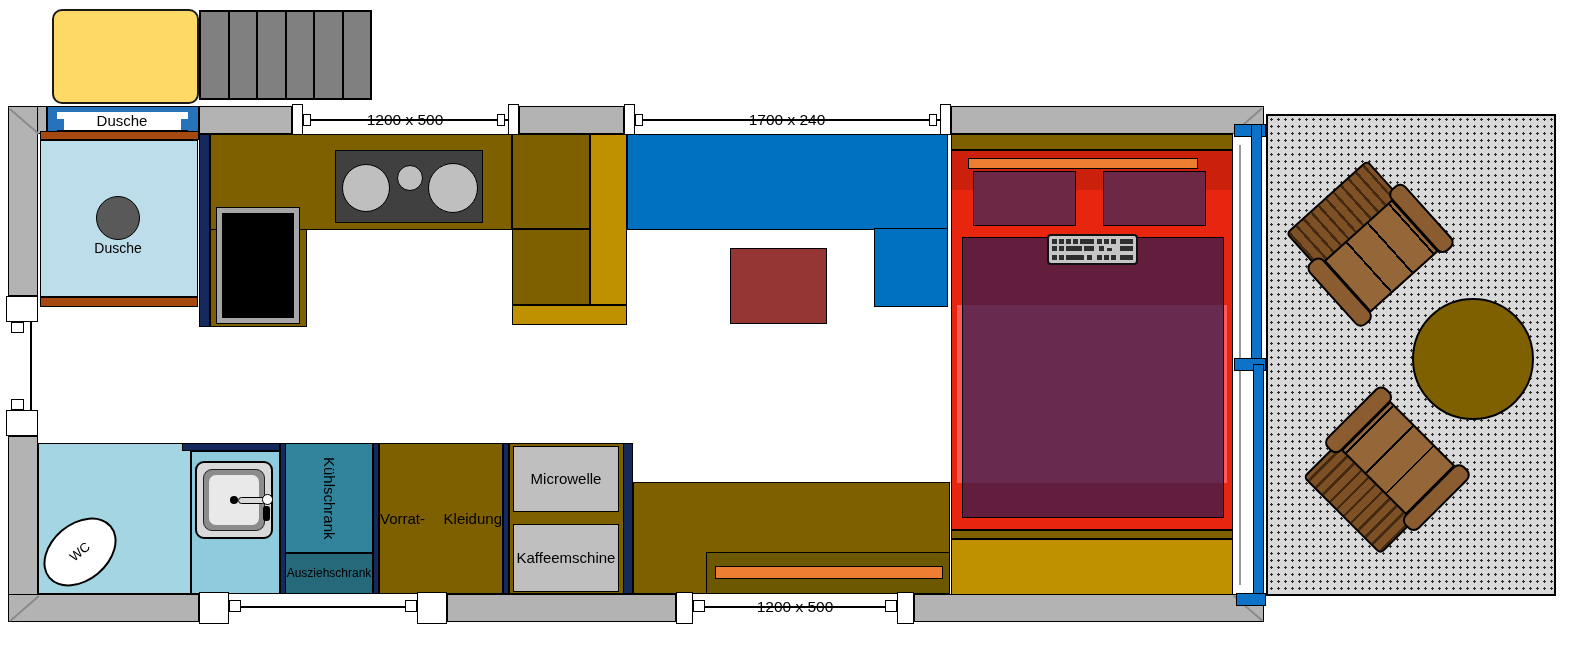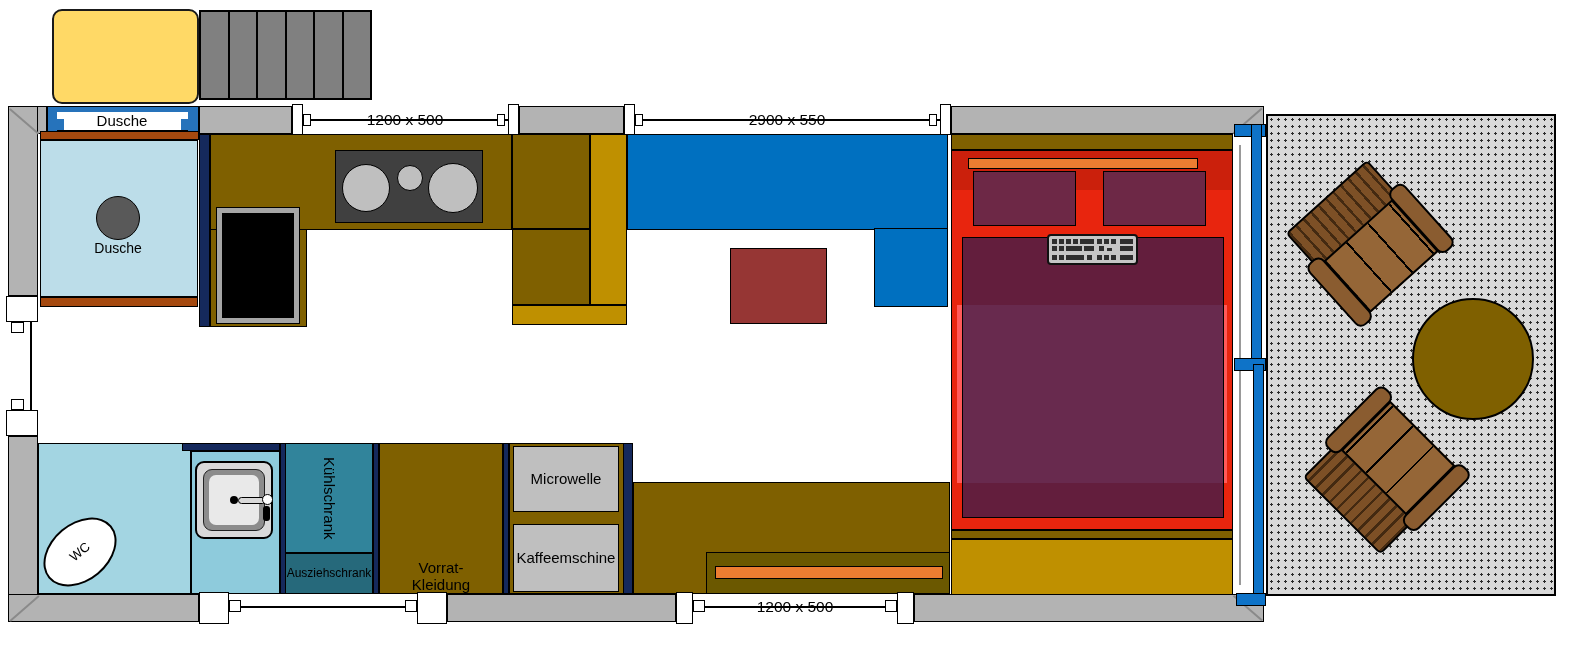--- a/index.html
+++ b/index.html
@@ -128,21 +128,21 @@
     <div class="abs" style="left:66px;top:43px;width:7px;height:15px;background:#000;border-radius:3px;"></div>
   </div>
 
   <div class="abs bt" style="left:285px;top:443px;width:88px;height:110px;background:#31849b;display:flex;align-items:center;justify-content:center;">
     <span class="lbl" style="writing-mode:vertical-rl;font-size:15px;">Kühlschrank</span>
   </div>
   <div class="abs bt" style="left:285px;top:553px;width:88px;height:41px;background:#26697b;display:flex;align-items:center;justify-content:center;">
     <span class="lbl" style="font-size:12px;">Ausziehschrank</span>
   </div>
   <div class="abs navy bt" style="left:373px;top:443px;width:6px;height:151px;"></div>
-  <div class="abs olive bt" style="left:379px;top:443px;width:124px;height:151px;display:flex;flex-direction:column;align-items:center;justify-content:flex-end;">
+  <div class="abs olive bt" style="left:379px;top:443px;width:124px;height:151px;display:flex;flex-direction:row;align-items:center;justify-content:space-between;">
     <span class="lbl">Vorrat-</span>
     <span class="lbl">Kleidung</span>
   </div>
   <div class="abs navy bt" style="left:503px;top:443px;width:6px;height:151px;"></div>
   <div class="abs olive bt" style="left:509px;top:443px;width:124px;height:151px;"></div>
   <div class="abs graybox" style="left:513px;top:524px;width:106px;height:68px;">
     <span class="lbl">Kaffeemschine</span>
   </div>
   <div class="abs graybox" style="left:513px;top:446px;width:106px;height:66px;">
     <span class="lbl">Microwelle</span>
@@ -179,21 +179,21 @@
   <div class="abs post" style="left:508px;top:104px;width:11px;height:31px;"></div>
   <div class="abs tab" style="left:303px;top:114px;width:8px;height:12px;"></div>
   <div class="abs tab" style="left:497px;top:114px;width:8px;height:12px;"></div>
   <div class="abs lbl" style="left:340px;top:111px;width:130px;font-size:15.5px;">1200 x 500</div>
 
   <div class="abs dimline" style="left:635px;top:119px;width:305px;"></div>
   <div class="abs post" style="left:624px;top:104px;width:11px;height:31px;"></div>
   <div class="abs post" style="left:940px;top:104px;width:11px;height:31px;"></div>
   <div class="abs tab" style="left:635px;top:114px;width:8px;height:12px;"></div>
   <div class="abs tab" style="left:929px;top:114px;width:8px;height:12px;"></div>
-  <div class="abs lbl" style="left:722px;top:111px;width:130px;font-size:15.5px;">2900 x 550</div>
+  <div class="abs lbl" style="left:722px;top:111px;width:130px;font-size:15.5px;">1700 x 240</div>
 
   <div class="abs vdimline" style="left:30px;top:322px;height:88px;"></div>
   <div class="abs post" style="left:6px;top:296px;width:32px;height:26px;"></div>
   <div class="abs post" style="left:6px;top:410px;width:32px;height:26px;"></div>
   <div class="abs tab" style="left:11px;top:322px;width:13px;height:11px;"></div>
   <div class="abs tab" style="left:11px;top:399px;width:13px;height:11px;"></div>
 
   <div class="abs dimline" style="left:241px;top:606px;width:164px;"></div>
   <div class="abs post" style="left:199px;top:592px;width:30px;height:32px;"></div>
   <div class="abs post" style="left:417px;top:592px;width:30px;height:32px;"></div>

